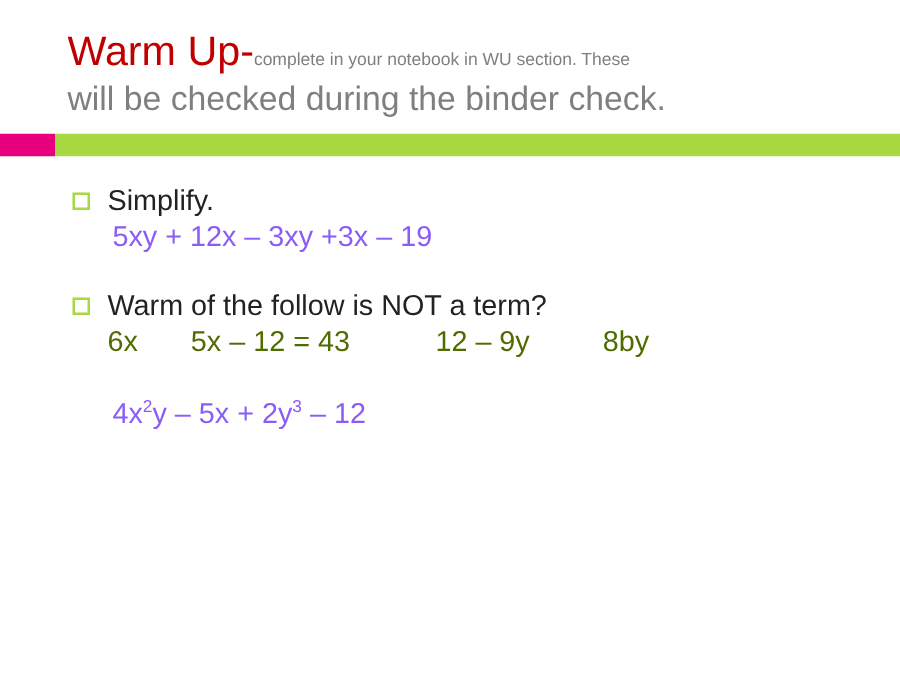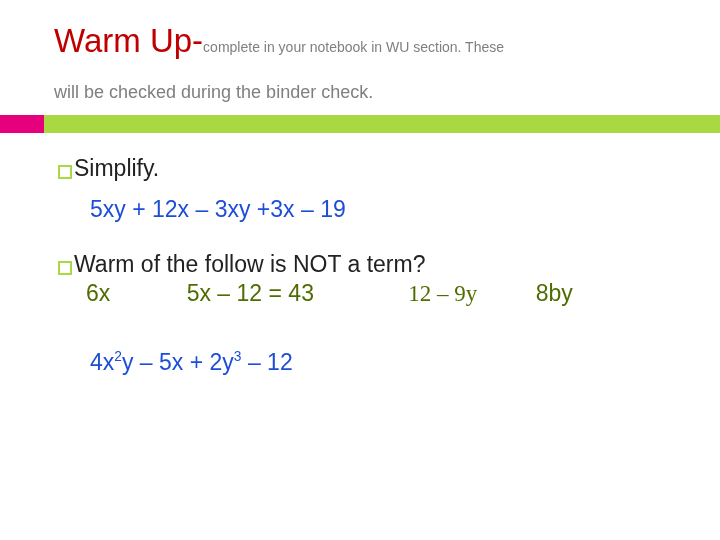--- a/index.html
+++ b/index.html
@@ -29,75 +29,75 @@
   }
   .title-sub {
     color: #7f7f7f;
     font-size: 14px;
     font-weight: 400;
     display: inline;
     letter-spacing: 0px;
   }
   .title-sub-line2 {
     color: #7f7f7f;
-    font-size: 18px;
+    font-size: 27px;
     font-weight: 400;
     display: block;
-    margin-top: 22px;
+    margin-top: 4px;
     letter-spacing: 0px;
   }
   .accent-strip {
     display: flex;
     height: 18px;
     width: 100%;
   }
   .accent-pink { width: 44px; background: #e6007e; }
   .accent-green { flex: 1; background: #a8d842; }
 
   .content {
     padding: 22px 20px 0 58px;
   }
   .item {
     display: flex;
-    align-items: center;
-    gap: 2px;
+    align-items: flex-start;
+    gap: 14px;
     margin-bottom: 2px;
   }
   .bullet {
     width: 14px;
     height: 14px;
     border: 2px solid #a8d842;
     margin-top: 7px;
     flex-shrink: 0;
   }
   .prompt-text {
     color: #222;
     font-size: 23px;
     font-weight: 400;
     letter-spacing: 0px;
   }
   .expr {
-    color: #1d4ed8;
+    color: #8b5cf6;
     font-size: 23px;
     font-weight: 400;
     margin-left: 32px;
     letter-spacing: 0px;
-    margin-top: 14px;
+    margin-top: 2px;
   }
   .options-row {
     color: #4f6c00;
     font-size: 23px;
     font-weight: 400;
     margin-left: 28px;
     letter-spacing: 0px;
     margin-top: 2px;
   }
   .opt { display: inline-block; }
-  .gap1 { margin-left: 70px; }
-  .gap2 { margin-left: 88px; font-family: Liberation Serif, serif; }
+  .gap1 { margin-left: 36px; }
+  .gap2 { margin-left: 62px; }
   .gap3 { margin-left: 52px; text-align: right; }
   .spacer { height: 28px; }
   sup { font-size: 0.6em; vertical-align: super; }
 </style>
 </head>
 <body>
 
 <div class="header-area">
   <span class="title-main">Warm Up</span><span class="title-dash">-</span><span class="title-sub">complete in your notebook in WU section. These</span>
   <span class="title-sub-line2">will be checked during the binder check.</span>

